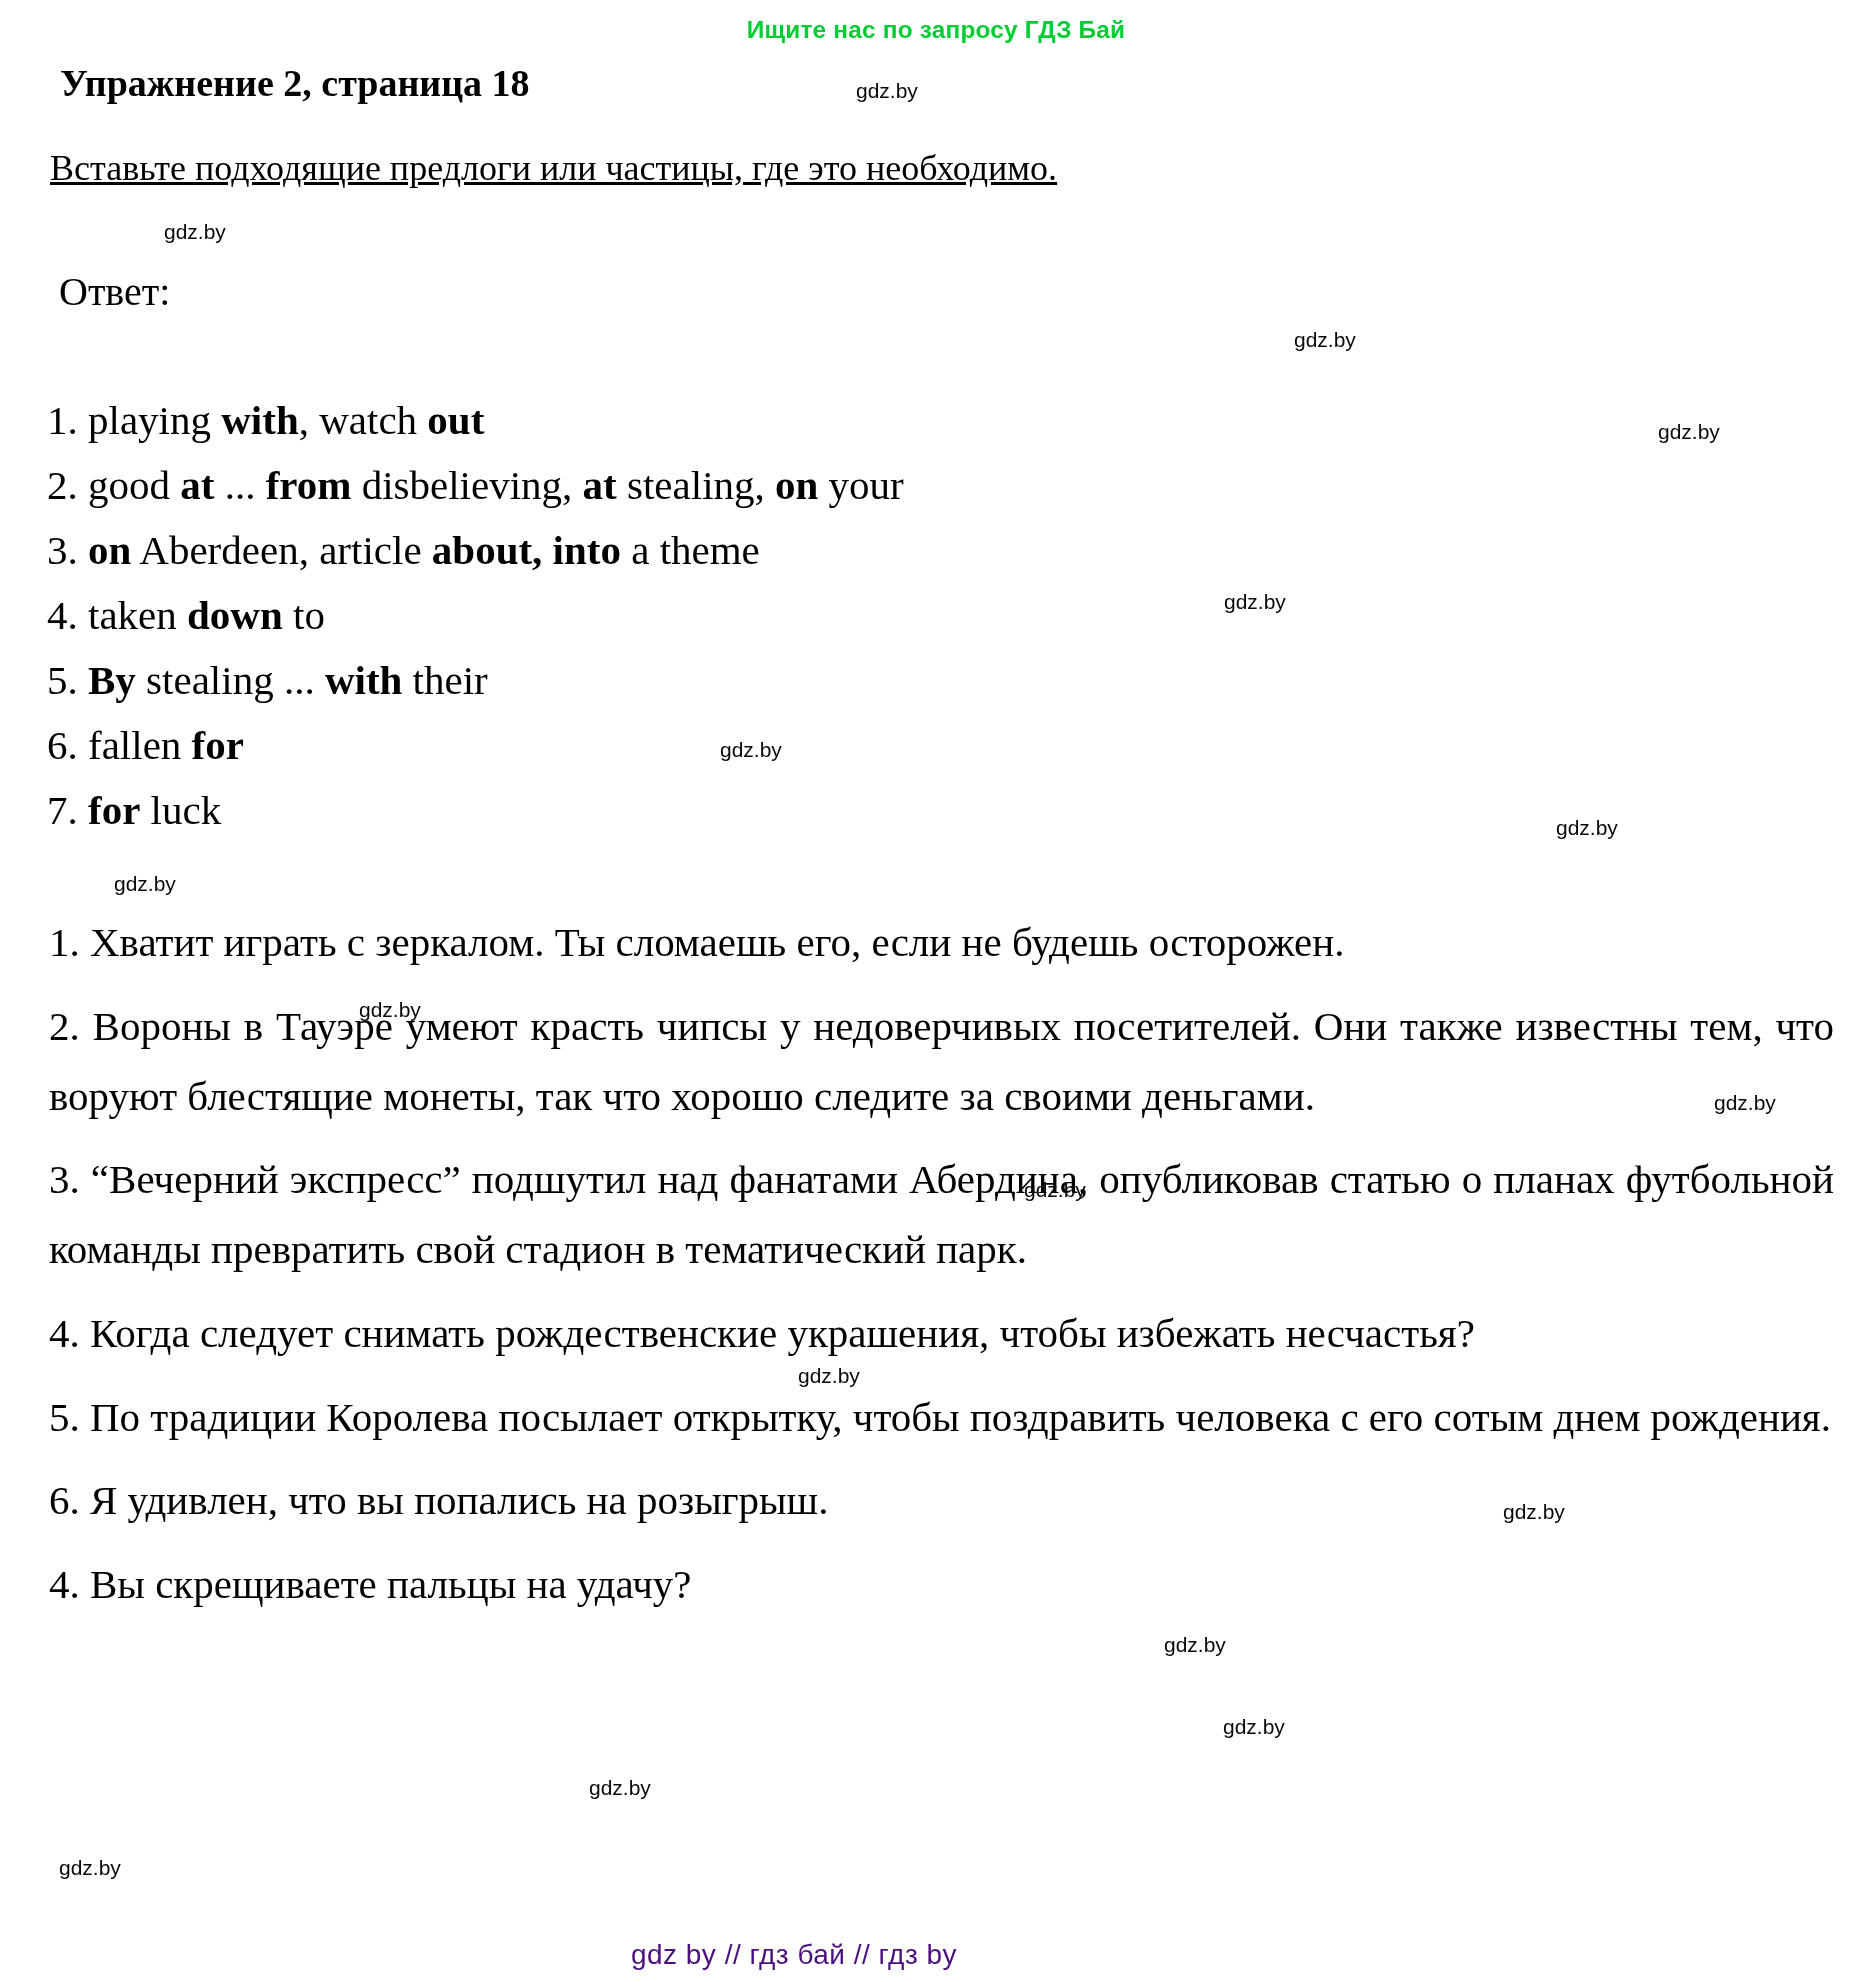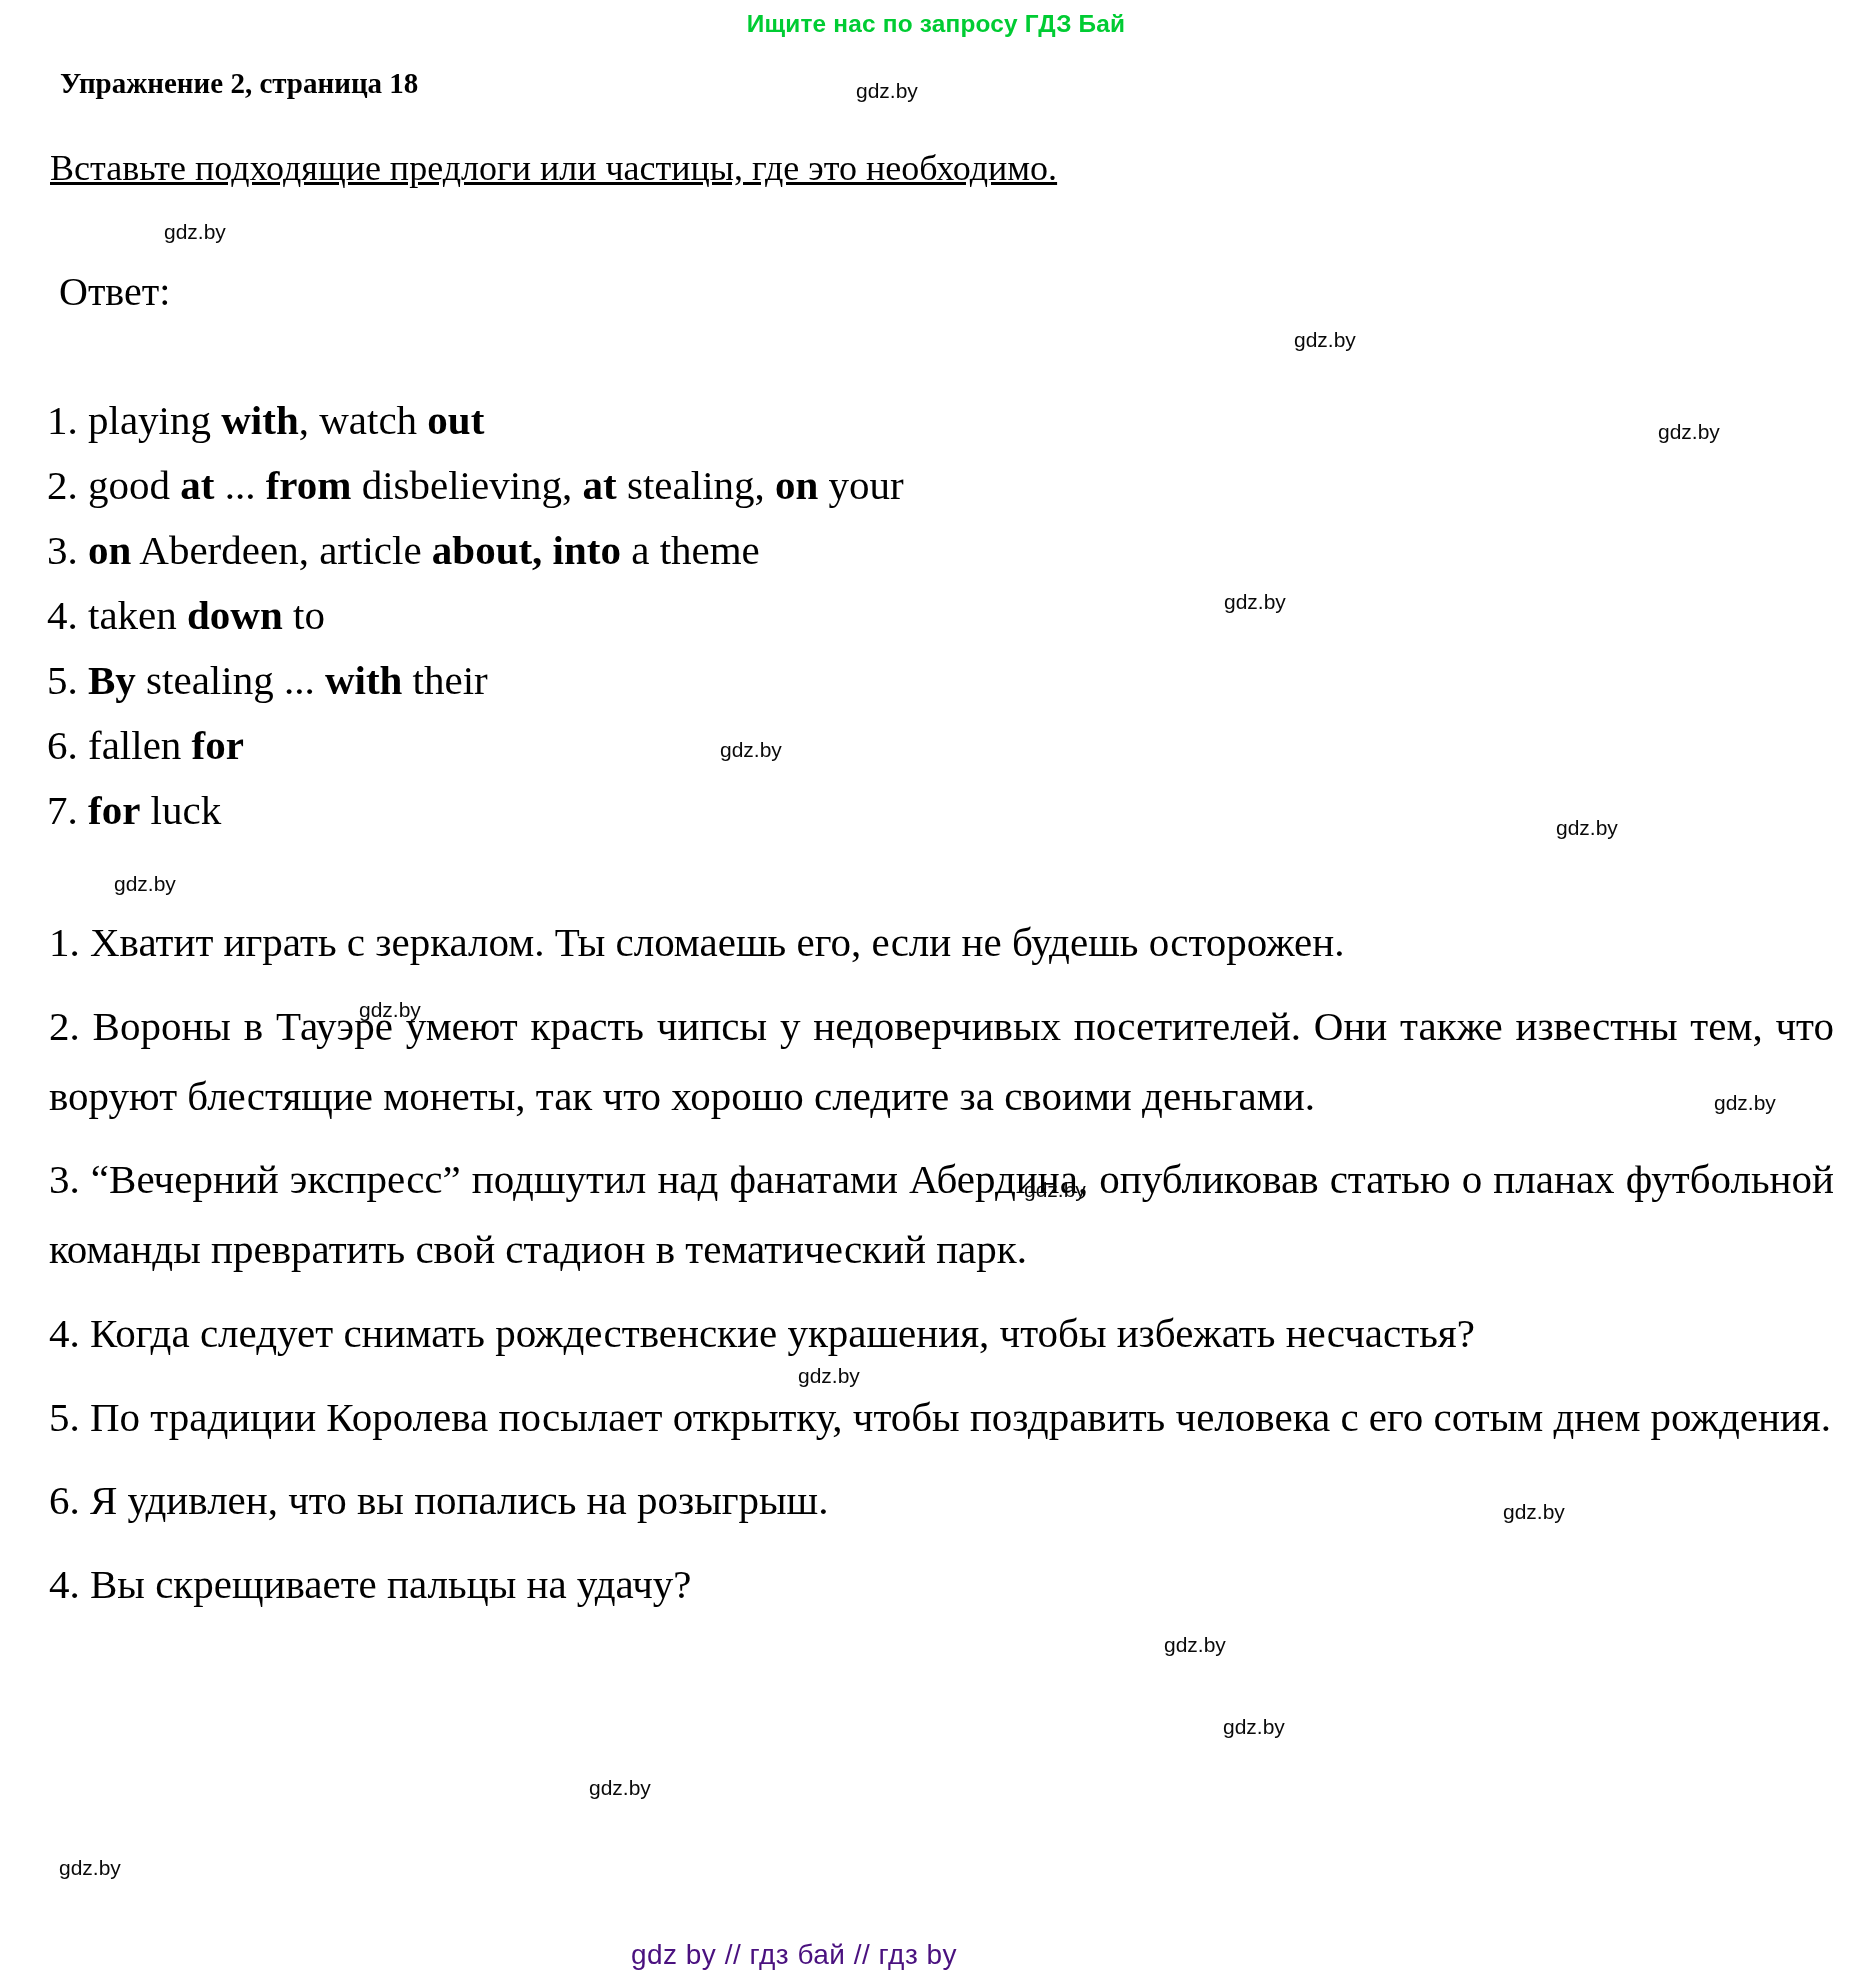--- a/index.html
+++ b/index.html
@@ -22,37 +22,37 @@
     position: absolute;
     top: 0;
     left: 0;
     width: 1872px;
     text-align: center;
     font-family: "Liberation Sans", "DejaVu Sans", sans-serif;
     font-size: 24.4px;
     font-weight: bold;
     letter-spacing: 0.2px;
     line-height: 29px;
-    padding-top: 9px;
+    padding-top: 15px;
   }
 
   
   #page {
     position: absolute;
     top: 0;
     left: 0;
     width: 1872px;
     height: 1983px;
   }
 
   #exercise-title {
     position: absolute;
     left: 60px;
     top: 58px;
-    font-size: 29px;
+    font-size: 38px;
     font-weight: bold;
     line-height: 51px;
     white-space: nowrap;
   }
 
   #task-prompt {
     position: absolute;
     left: 50px;
     top: 144px;
     font-size: 36px;

